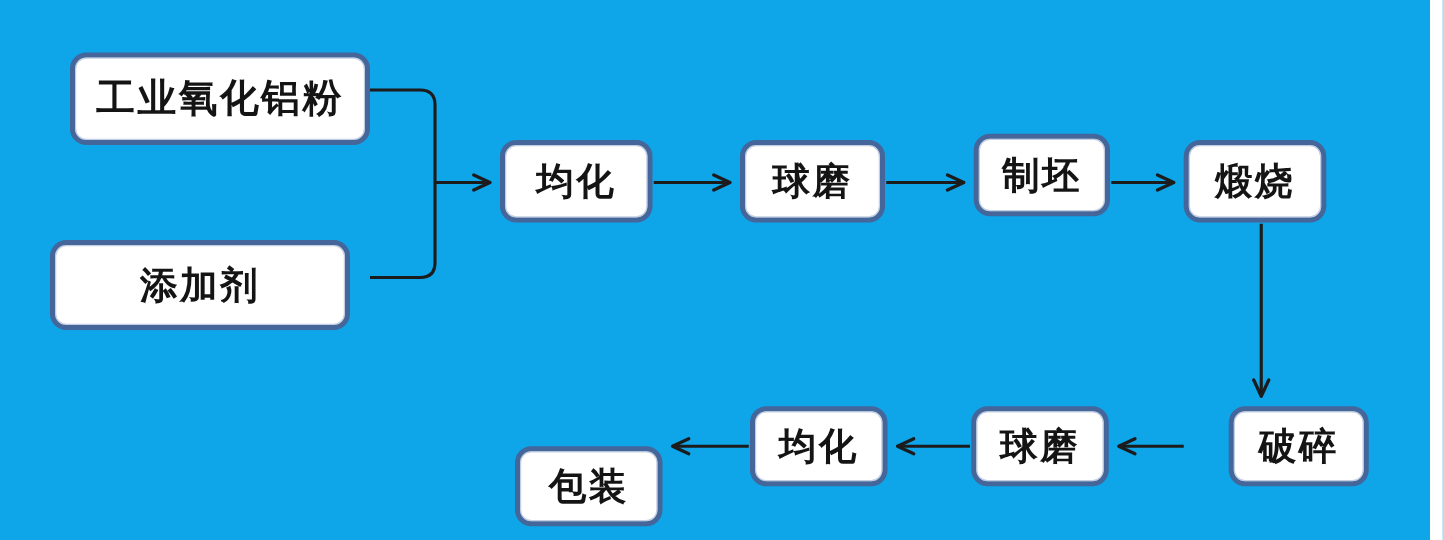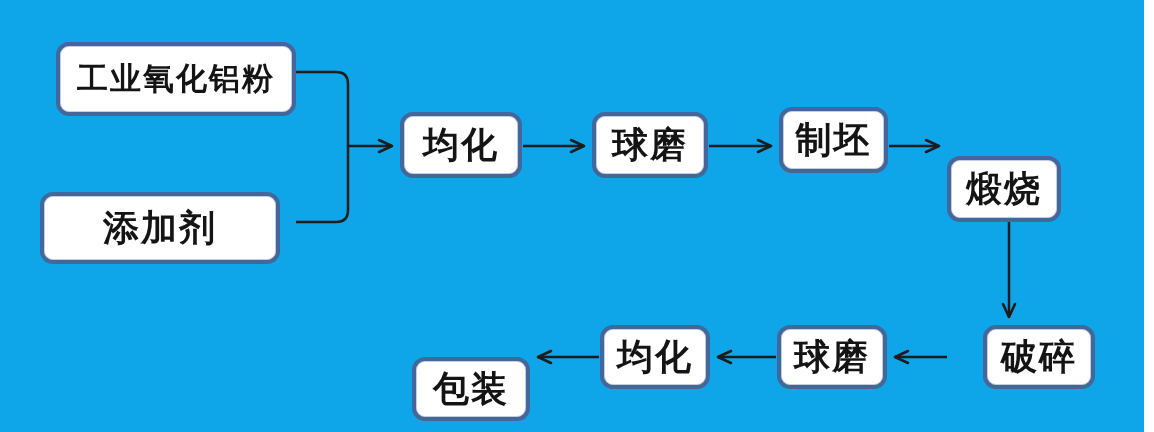--- a/index.html
+++ b/index.html
@@ -27,32 +27,32 @@
     position: absolute;
     box-sizing: border-box;
     background: #ffffff;
     border: 4px solid #44669a;
     border-radius: 13px;
     box-shadow: inset 0 0 0 1px rgba(120,148,190,0.45);
     display: flex;
     align-items: center;
     justify-content: center;
     font-weight: bold;
-    font-size: 36px;
+    font-size: 30px;
     letter-spacing: 2px;
     color: #141414;
     white-space: nowrap;
   }
   
   .n-raw      { left: 56px;  top: 42px;  width: 240px; height: 74px; font-size: 31px; }
   .n-additive { left: 40px;  top: 192px; width: 240px; height: 72px; }
   .n-hom1     { left: 400px; top: 112px; width: 122px; height: 66px; }
   .n-mill1    { left: 592px; top: 112px; width: 116px; height: 66px; }
   .n-billet   { left: 779px; top: 107px; width: 109px; height: 66px; }
-  .n-calcine  { left: 947px; top: 112px; width: 114px; height: 66px; margin-top: 44px; }
+  .n-calcine  { left: 947px; top: 112px; width: 114px; height: 66px; }
   .n-crush    { left: 983px; top: 325px; width: 112px; height: 64px; }
   .n-mill2    { left: 777px; top: 325px; width: 110px; height: 64px; }
   .n-hom2     { left: 600px; top: 325px; width: 110px; height: 64px; }
   .n-pack     { left: 412px; top: 325px; width: 118px; height: 64px; margin-top: 32px; }
 </style>
 </head>
 <body>
 
 <div class="canvas">
 

